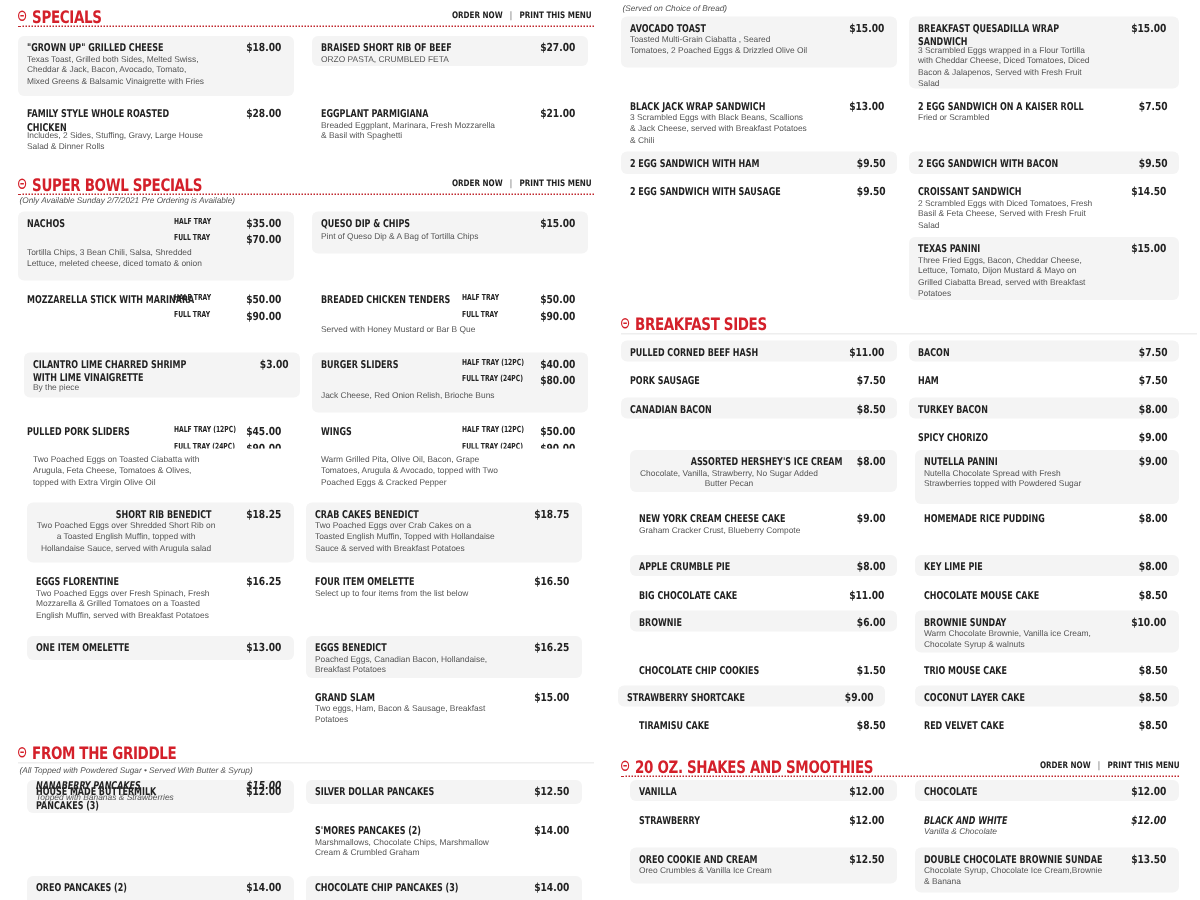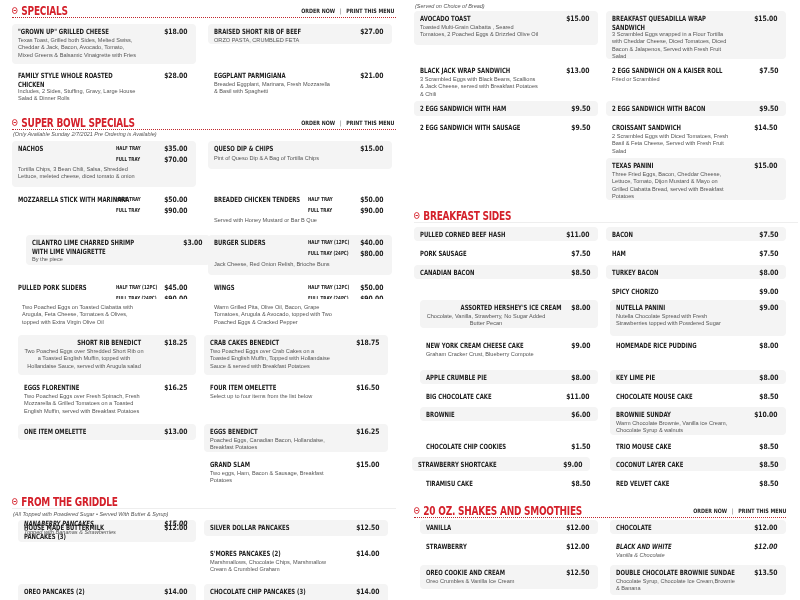--- a/index.html
+++ b/index.html
@@ -141,21 +141,21 @@
 
   <div class="card plain" style="left:200px;top:192px;width:184px;height:38px;">
     <div class="item-name">BREADED CHICKEN TENDERS</div>
     <div class="tray-label" style="left:100px;top:4px;">HALF TRAY</div>
     <div class="tray-price" style="top:3px;">$50.00</div>
     <div class="tray-label" style="left:100px;top:15px;">FULL TRAY</div>
     <div class="tray-price" style="top:14px;">$90.00</div>
     <div class="item-desc" style="top:25px;">Served with Honey Mustard or Bar B Que</div>
   </div>
 
-  <div class="card" style="left:18px;top:235px;width:184px;height:30px;">
+  <div class="card" style="left:8px;top:235px;width:184px;height:30px;">
     <div class="item-name" style="width:150px;">CILANTRO LIME CHARRED SHRIMP WITH LIME VINAIGRETTE</div>
     <div class="item-price">$3.00</div>
     <div class="item-desc" style="top:21px;">By the piece</div>
   </div>
 
   <div class="card" style="left:200px;top:235px;width:184px;height:40px;">
     <div class="item-name">BURGER SLIDERS</div>
     <div class="tray-label" style="left:100px;top:4px;">HALF TRAY (12PC)</div>
     <div class="tray-price" style="top:3px;">$40.00</div>
     <div class="tray-label" style="left:100px;top:15px;">FULL TRAY (24PC)</div>

